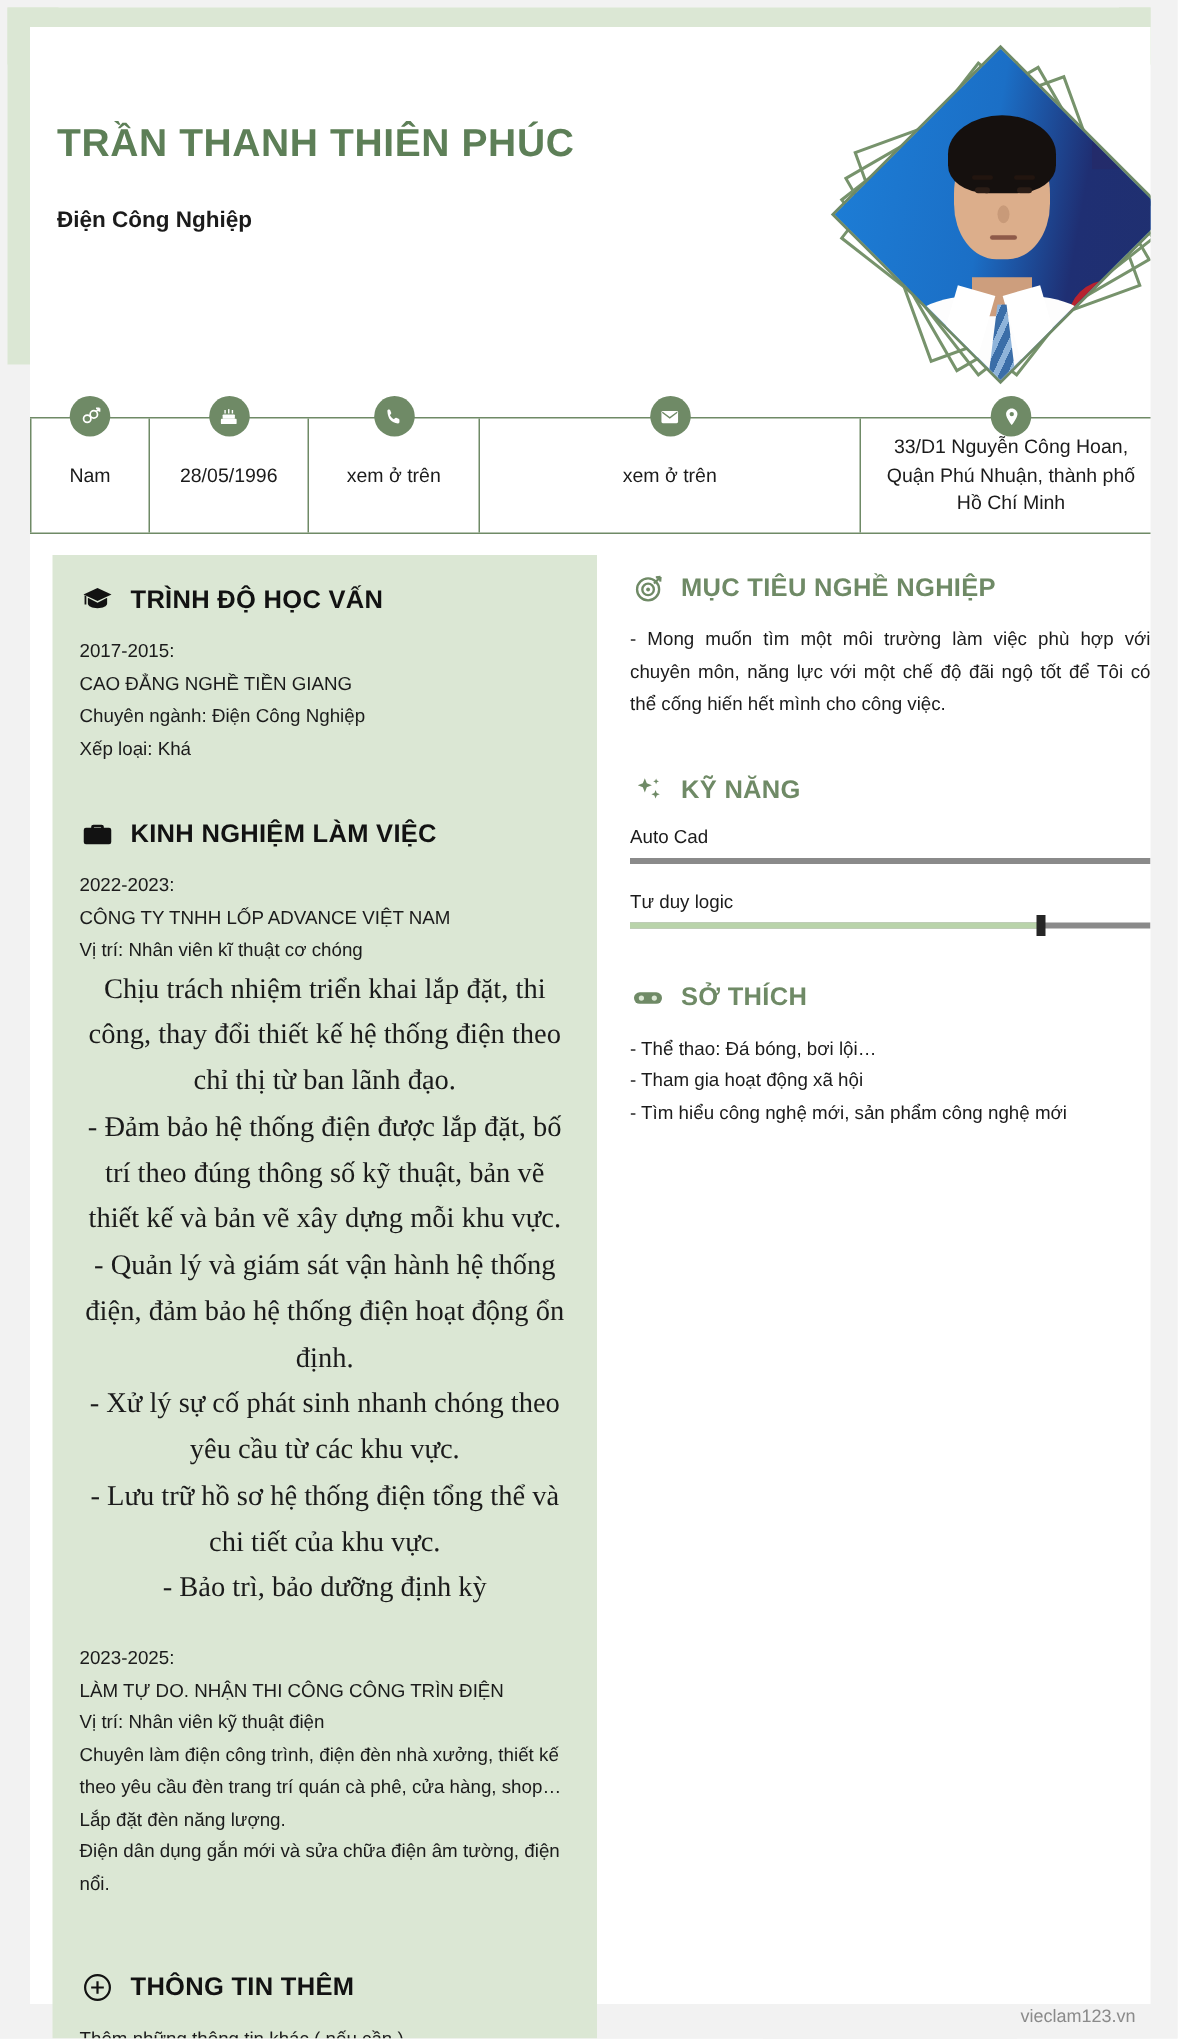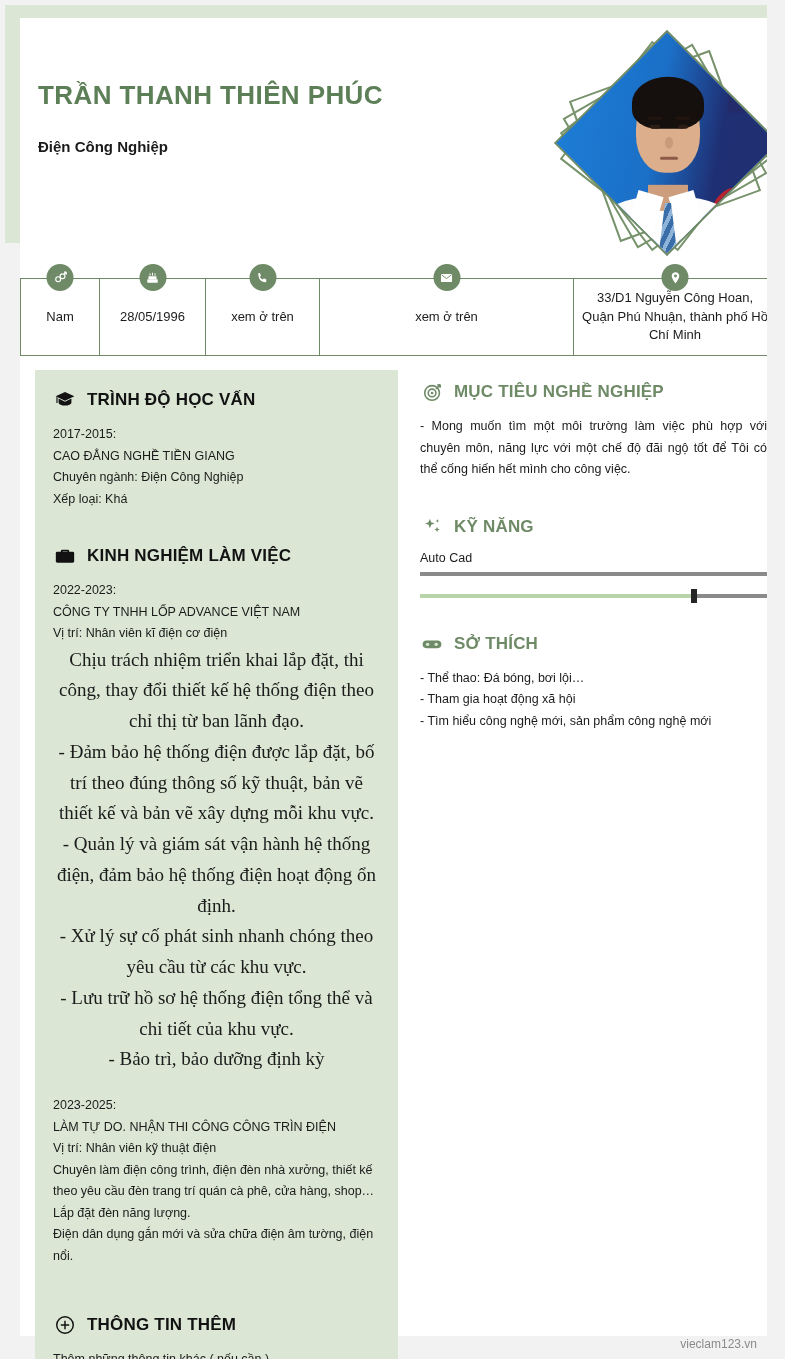--- a/index.html
+++ b/index.html
@@ -126,21 +126,21 @@
   .c-cell {
     border-right: 1px solid #6f8a66;
     display: flex; align-items: center; justify-content: center;
     text-align: center;
     font-size: 13px; color: #1b1b1b;
     padding: 0 8px;
     position: relative;
     line-height: 1.42;
   }
   .c-cell:first-child { border-left: 1px solid #6f8a66; }
-  .c-cell:last-child { border-right: 1px solid #701a75; }
+  .c-cell:last-child { border-right: 3px solid #701a75; }
   .c-icon {
     position: absolute;
     top: -15px; left: 50%;
     transform: translateX(-50%);
     width: 27px; height: 27px;
     border-radius: 50%;
     background: #6f8a66;
     color: #fff;
     display: flex; align-items: center; justify-content: center;
     font-size: 13px; line-height: 1;
@@ -334,21 +334,21 @@
             <rect x="2" y="7.4" width="20" height="12" rx="1.6"></rect>
             <path d="M9 5.2h6a1.6 1.6 0 0 1 1.6 1.6v1.2h-2V7h-5.2v1h-2V6.8A1.6 1.6 0 0 1 9 5.2z"></path>
           </svg>
         </span>
         <span class="sh-text">KINH NGHIỆM LÀM VIỆC</span>
       </div>
 
       <div class="blk">
         <div class="sans">2022-2023:</div>
         <div class="sans">CÔNG TY TNHH LỐP ADVANCE VIỆT NAM</div>
-        <div class="sans">Vị trí: Nhân viên kĩ điện cơ điện</div>
+        <div class="sans">Vị trí: Nhân viên kĩ thuật cơ chóng</div>
         <div class="serif" style="white-space:pre-line;">Chịu trách nhiệm triển khai lắp đặt, thi công, thay đổi thiết kế hệ thống điện theo chỉ thị từ ban lãnh đạo.
 - Đảm bảo hệ thống điện được lắp đặt, bố trí theo đúng thông số kỹ thuật, bản vẽ thiết kế và bản vẽ xây dựng mỗi khu vực.
 - Quản lý và giám sát vận hành hệ thống điện, đảm bảo hệ thống điện hoạt động ổn định.
 - Xử lý sự cố phát sinh nhanh chóng theo yêu cầu từ các khu vực.
 - Lưu trữ hồ sơ hệ thống điện tổng thể và chi tiết của khu vực.
 - Bảo trì, bảo dưỡng định kỳ</div>
       </div>
 
       <div class="blk" style="margin-top:20px;">
         <div class="sans">2023-2025:</div>
@@ -404,20 +404,21 @@
       </div>
 
       <div class="skill">
         <div class="skill-name">Auto Cad</div>
         <div class="skill-track">
           <div class="skill-fill" style="width: 0%;"></div>
         </div>
       </div>
 
       <div class="skill">
+        <div class="skill-name">Tư duy logic</div>
         <div class="skill-track">
           <div class="skill-fill" style="width: 79%;"></div>
           <div class="skill-knob" style="left: 79%;"></div>
         </div>
       </div>
     </div>
 
     <div class="sec-block">
       <div class="sec-head">
         <span class="sh-icon">

